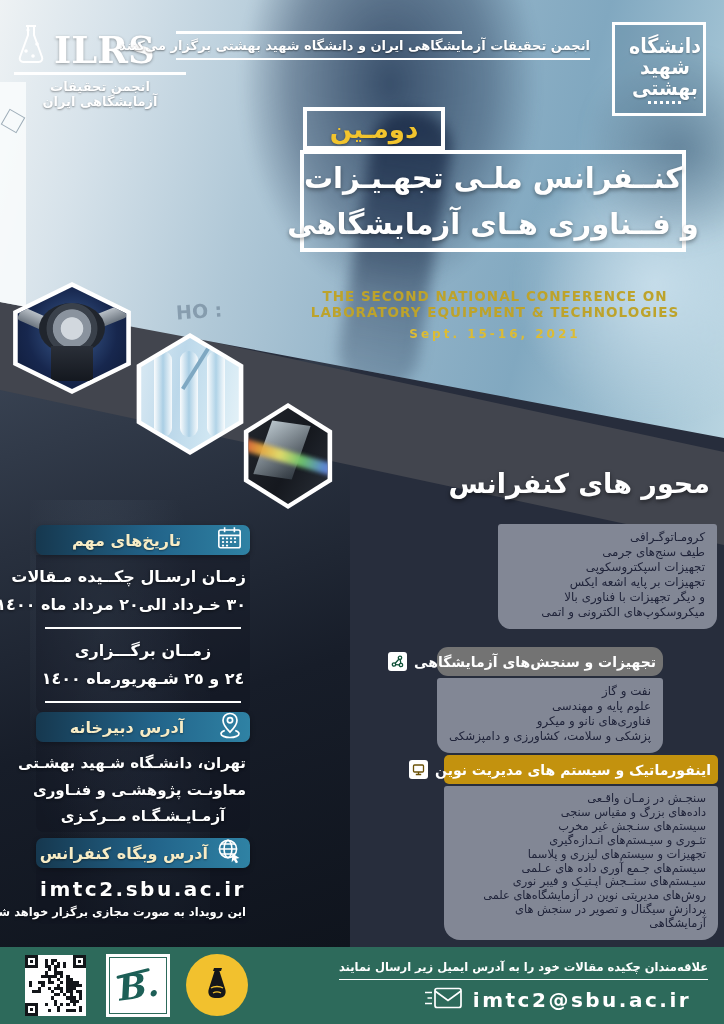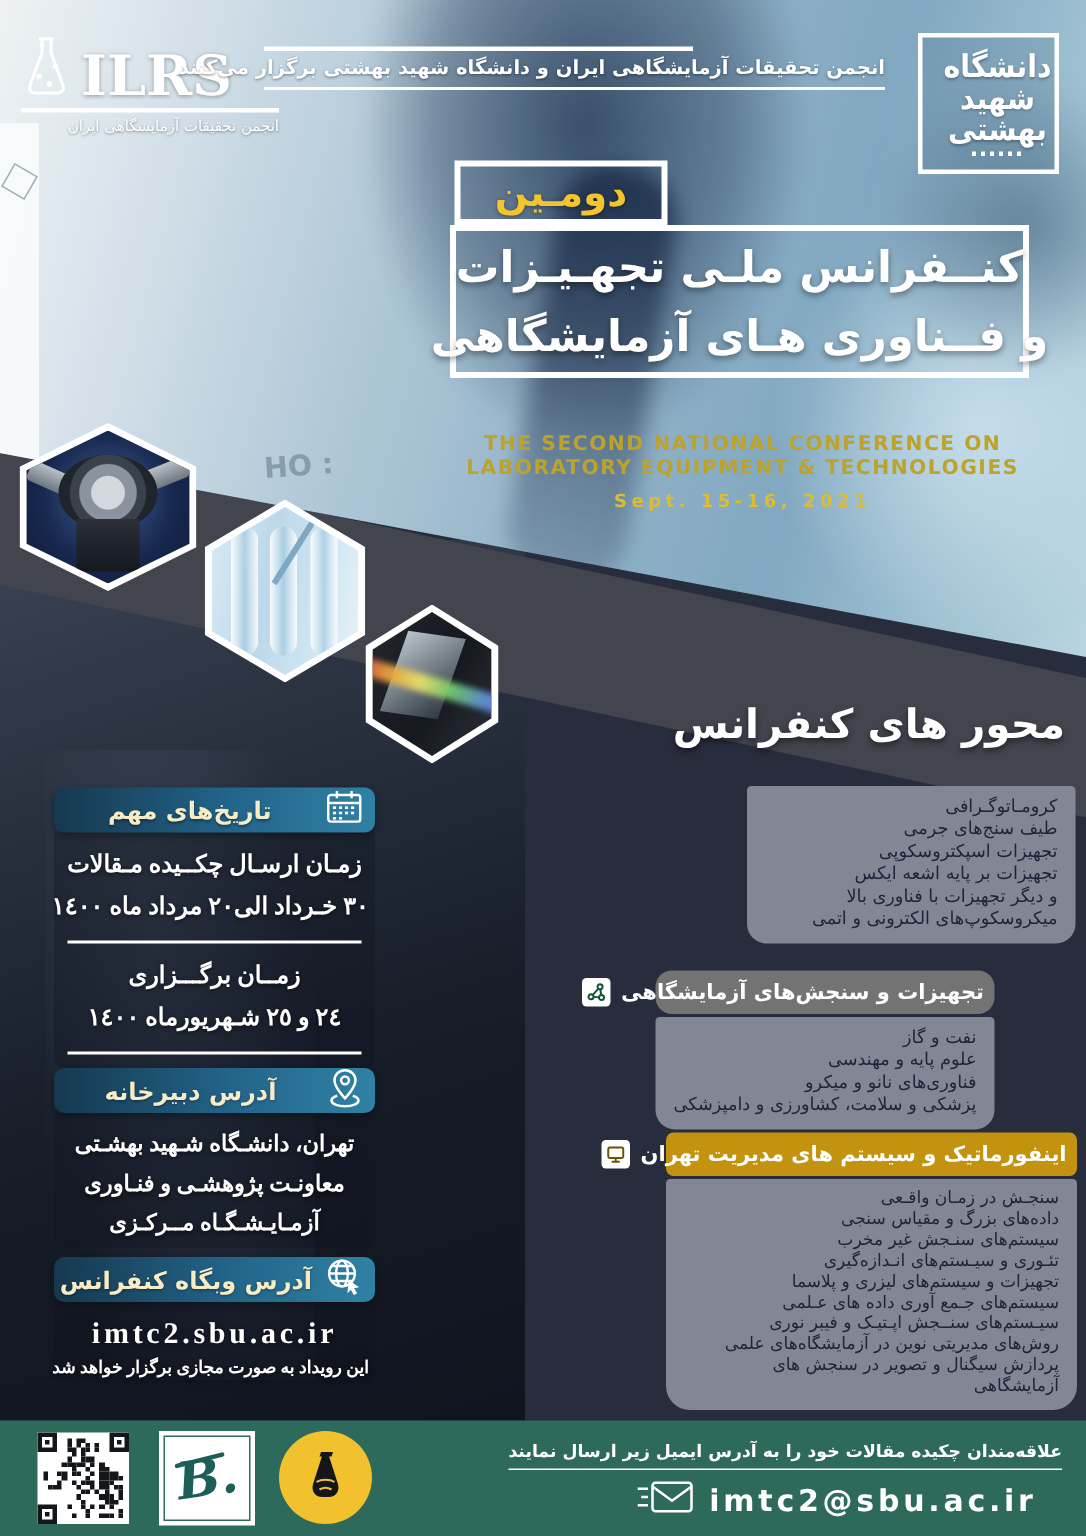--- a/index.html
+++ b/index.html
@@ -31,21 +31,21 @@
   .formula-strip::before{content:"";position:absolute;left:4px;top:30px;width:16px;height:16px;
     border:1.5px solid rgba(120,140,155,.7);transform:rotate(30deg);}
   .ho-text{left:176px;top:300px;color:rgba(96,118,138,.55);font-weight:bold;font-size:19px;transform:rotate(-4deg);}
 
   
   .ilrs{left:14px;top:24px;width:172px;color:#fff;}
   .ilrs-row{display:flex;align-items:flex-end;gap:6px;}
   .ilrs-acronym{font-family:"DejaVu Serif",serif;font-weight:bold;font-size:37px;line-height:40px;
     text-shadow:0 1px 3px rgba(0,0,0,.35);}
   .ilrs-line{height:3px;background:#fff;margin-top:2px;}
-  .ilrs-sub{direction:rtl;font-size:10px;font-weight:normal;margin-top:4px;
+  .ilrs-sub{direction:rtl;text-align:center;font-size:13px;font-weight:bold;margin-top:4px;
     text-shadow:0 1px 2px rgba(0,0,0,.4);}
   .banner{left:176px;top:31px;width:414px;}
   .banner-line{height:2.5px;background:#fff;}
   .banner-line.top{width:69%;}
   .banner-text{direction:rtl;text-align:center;color:#fff;font-weight:bold;font-size:13px;
     padding:4px 0 5px;text-shadow:0 1px 2px rgba(0,0,0,.45);white-space:nowrap;}
   .sbu{left:612px;top:22px;width:94px;height:94px;border:3px solid #fff;box-sizing:border-box;
     display:flex;flex-direction:column;align-items:center;justify-content:center;
     background:rgba(50,90,115,.18);padding-left:12px;}
   .sbu-line{color:#fff;font-weight:bold;font-size:19px;line-height:21px;letter-spacing:-1px;
@@ -114,21 +114,21 @@
   
   .sbox{position:absolute;left:36px;width:214px;}
   .sb-header{height:30px;border-radius:7px;display:flex;direction:rtl;align-items:center;
     gap:8px;padding:0 8px;box-sizing:border-box;
     background:linear-gradient(90deg,#16384f 0%,#22648a 55%,#2f82a4 100%);
     box-shadow:0 2px 5px rgba(0,0,0,.35);}
   .sb-title{color:#f7ecc5;font-weight:bold;font-size:16px;white-space:nowrap;flex:1;text-align:center;
     text-shadow:0 1px 2px rgba(0,0,0,.4);}
   .sb-content{direction:rtl;text-align:center;color:#fff;font-weight:bold;
     background:rgba(14,20,32,.32);border-radius:0 0 8px 8px;padding:8px 4px 2px;
-    text-shadow:0 1px 3px rgba(0,0,0,.55);font-family:Liberation Serif, serif;}
+    text-shadow:0 1px 3px rgba(0,0,0,.55);}
   .box-dates{top:525px;}
   .d-label{font-size:16px;line-height:28px;white-space:nowrap;}
   .d-value{font-size:16px;line-height:28px;white-space:nowrap;}
   .d-rule{height:2px;background:#fff;width:196px;margin:8px auto;}
   .box-address{top:712px;}
   .addr-line{font-size:15px;line-height:26.5px;white-space:nowrap;}
   .box-web{top:838px;}
   .web-url{direction:ltr;font-size:20px;font-weight:bold;letter-spacing:2.5px;line-height:26px;color:#fff;}
   .web-note{font-size:11.5px;line-height:20px;white-space:nowrap;}
 
@@ -267,21 +267,21 @@
     <div class="sec-body">
         <div class="topic-item">نفت و گاز</div>
         <div class="topic-item">علوم پایه و مهندسی</div>
         <div class="topic-item">فناوری‌های نانو و میکرو</div>
         <div class="topic-item">پزشکی و سلامت، کشاورزی و دامپزشکی</div>
       </div>
   </div>
 
   <div class="tsec tsec3">
     <div class="sec-header">
-      <span class="sec-title">اینفورماتیک و سیستم های مدیریت تهران</span>
+      <span class="sec-title">اینفورماتیک و سیستم های مدیریت نوین</span>
       <span class="sec-icon">
         <svg width="13" height="13" viewBox="0 0 13 13" fill="none" stroke="#6b5107" stroke-width="1.3">
           <rect x="1.5" y="2" width="10" height="7" rx="1"></rect>
           <path d="M6.5 9v2 M3.8 11.5h5.4"></path>
         </svg>
       </span>
     </div>
     <div class="sec-body">
         <div class="topic-item">سنجـش در زمـان واقـعی</div>
         <div class="topic-item">داده‌های بزرگ و مقیاس سنجی</div>

